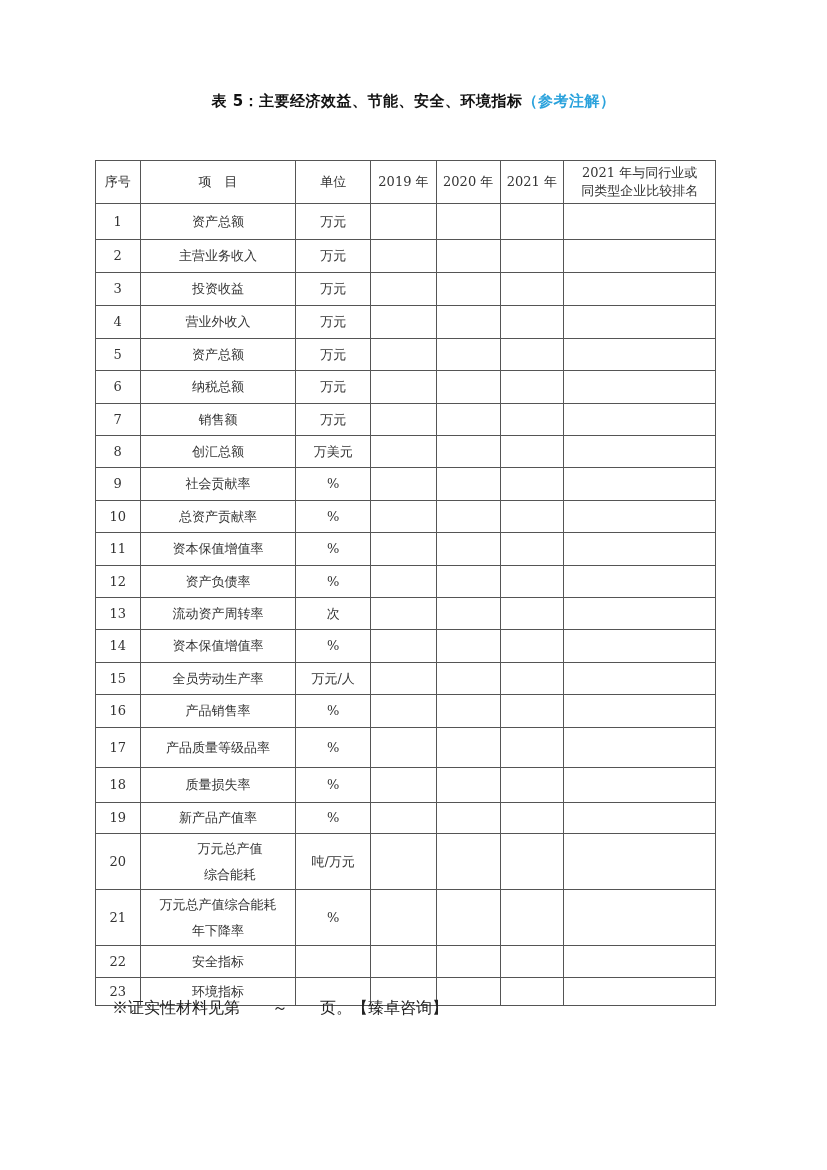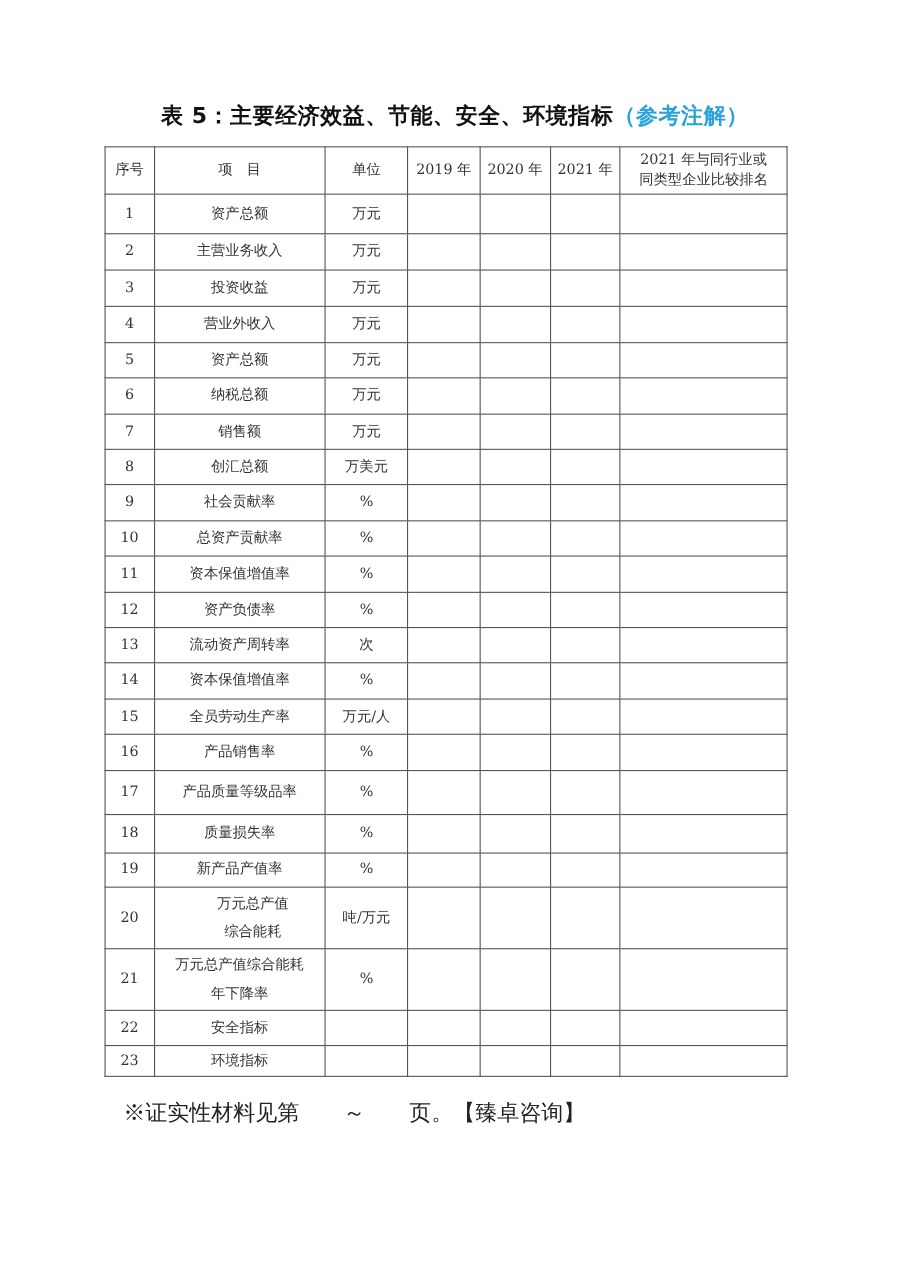--- a/index.html
+++ b/index.html
@@ -1,24 +1,24 @@
 <!DOCTYPE html>
 <html><head>
 <meta charset="utf-8">
 <style>
   html, body { margin:0; padding:0; background:#ffffff; }
   body { width:827px; height:1170px; position:relative; overflow:hidden; font-family:"DejaVu Serif","Liberation Serif",serif; color:#222; }
-  .title { position:absolute; top:92px; left:0; width:827px; text-align:center; font-family:"DejaVu Sans","Liberation Sans",sans-serif; font-weight:bold; font-size:20px; color:#111; letter-spacing:0.5px; }
+  .title { position:absolute; top:92px; left:0; width:827px; text-align:center; font-family:"DejaVu Sans","Liberation Sans",sans-serif; font-weight:bold; font-size:15px; color:#111; letter-spacing:0.5px; }
   .title .accent { color:#2aa2dc; }
-  table.main { position:absolute; left:95px; top:133px; border-collapse:collapse; table-layout:fixed; width:621px; }
+  table.main { position:absolute; left:95px; top:160px; border-collapse:collapse; table-layout:fixed; width:621px; }
   table.main td, table.main th { border:1px solid #555; text-align:center; vertical-align:middle; font-weight:normal; font-size:13px; padding:0; line-height:22px; color:#333; }
   table.main th { font-size:13px; }
   .c0 { width:44px; } .c1 { width:154px; } .c2 { width:74px; } .c3 { width:65px; } .c4 { width:63px; } .c5 { width:63px; } .c6 { width:150px; }
   .pct { font-size:11px; }
-  .note { position:absolute; left:112px; top:998px; font-size:20px; color:#222; white-space:pre; }
+  .note { position:absolute; left:112px; top:998px; font-size:16px; color:#222; white-space:pre; }
 </style>
 </head>
 <body>
 
 <div class="title">
   <span>表 5：主要经济效益、节能、安全、环境指标</span><span class="accent">（参考注解）</span>
 </div>
 
 <table class="main">
   <colgroup>

